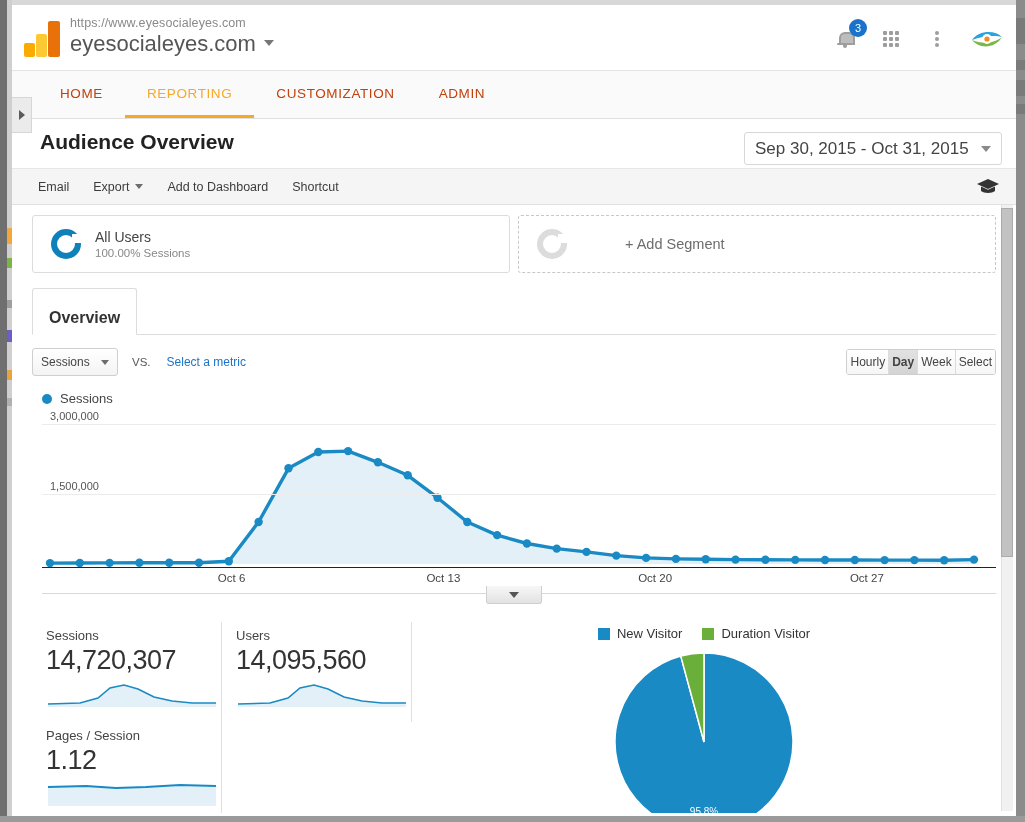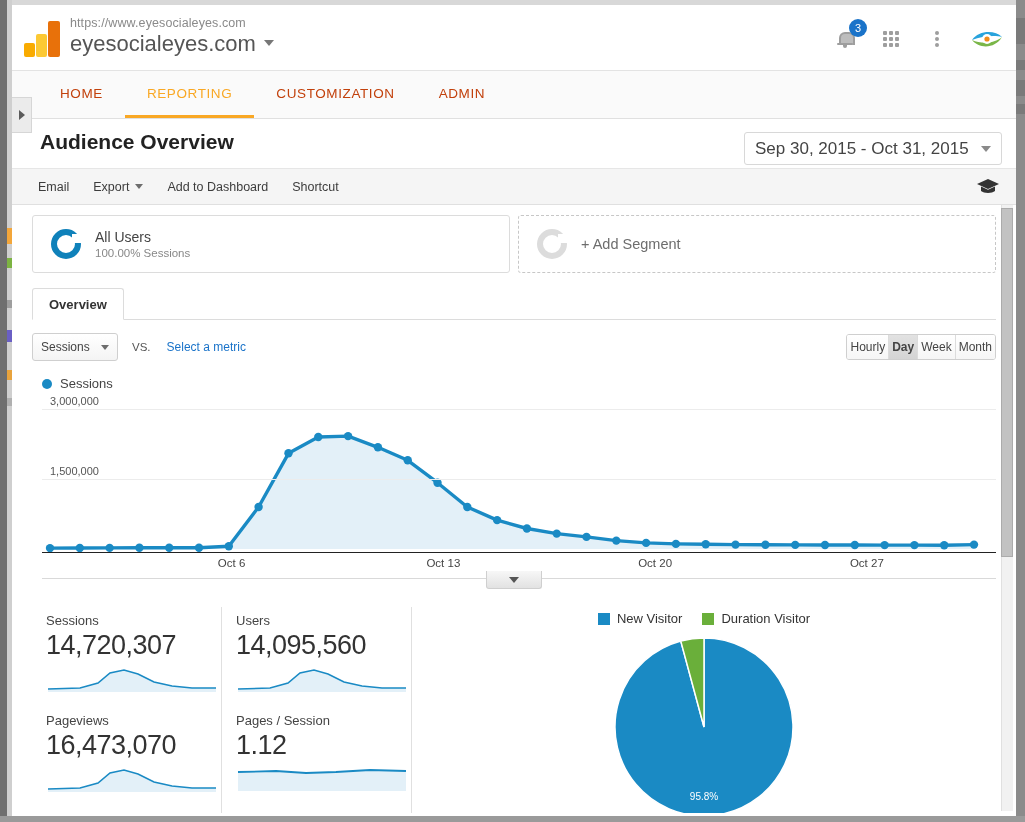--- a/index.html
+++ b/index.html
@@ -86,25 +86,25 @@
 
   
   .seg-wrap { display:flex; gap:8px; padding:10px 20px 0 20px; background:#fff; }
   .seg-box { flex:1; height:58px; border:1px solid #dcdcdc; border-radius:3px; display:flex; align-items:center; padding-left:18px; gap:14px; background:#fff; cursor:pointer; }
   .seg-box.dashed { border:1px dashed #c7c7c7; }
   .ring { width:30px; height:30px; border-radius:50%; border:6px solid #0f81ba; position:relative; }
   .ring:after { content:""; position:absolute; right:-6px; top:-1px; width:9px; height:9px; background:#fff; }
   .ring.gray { border-color:#dcdcdc; }
   .seg-title { font-size:14px; color:#444; }
   .seg-sub { font-size:11.5px; color:#888; margin-top:2px; }
-  .seg-add { font-size:14.5px; color:#6d6d6d; }
+  .seg-add { font-size:14.5px; color:#6d6d6d;margin-left:44px; }
 
   
   .tab-strip { margin:14px 20px 0 20px; border-bottom:1px solid #dcdcdc; display:flex; }
-  .ov-tab { padding:8px 16px 7px 16px; font-size:13px; font-weight:700; color:#333; border:1px solid #dcdcdc; border-bottom:1px solid #fff; border-radius:3px 3px 0 0; background:#fff; position:relative; top:1px; cursor:pointer; }
+  .ov-tab { padding:20px 16px 7px 16px; font-size:16px; font-weight:700; color:#333; border:1px solid #dcdcdc; border-bottom:1px solid #fff; border-radius:3px 3px 0 0; background:#fff; position:relative; top:1px; cursor:pointer; }
 
   
   .chart-panel { margin:0 20px; padding-top:12px; }
   .chart-ctl { display:flex; align-items:center; height:30px; }
   .metric-sel { height:28px; min-width:86px; border:1px solid #cfcfcf; border-radius:3px; background:linear-gradient(#fff,#f4f4f4); display:flex; align-items:center; justify-content:space-between; padding:0 8px; font-size:12px; color:#444; cursor:pointer; }
   .metric-sel .mini-caret { border-left:4px solid transparent; border-right:4px solid transparent; border-top:5px solid #6d6d6d; margin-left:10px; }
   .vs-label { font-size:11.5px; color:#555; margin-left:14px; }
   .pick-metric { font-size:12px; color:#1a73c9; margin-left:16px; cursor:pointer; }
   .gran { margin-left:auto; display:flex; border:1px solid #cfcfcf; border-radius:3px; overflow:hidden; }
   .gran div { padding:5px 3px; font-size:12px; color:#444; background:linear-gradient(#fff,#f6f6f6); border-right:1px solid #dcdcdc; cursor:pointer; }
@@ -277,21 +277,21 @@
         <div class="metric-sel">
           <span>Sessions</span>
           <i class="mini-caret"></i>
         </div>
         <div class="vs-label">VS.</div>
         <div class="pick-metric">Select a metric</div>
         <div class="gran">
           <div>Hourly</div>
           <div class="on">Day</div>
           <div>Week</div>
-          <div>Month</div>
+          <div>Select</div>
         </div>
       </div>
 
       <div class="legend-row">
         <span class="legend-dot"></span>
         <span class="legend-txt">Sessions</span>
       </div>
 
       <div class="plot">
         <div class="ylab" id="ylab0" style="top: 0px;">3,000,000</div>
@@ -367,30 +367,20 @@
           <div class="metric-cell last">
             <div class="m-label">Users</div>
             <div class="m-value">14,095,560</div>
             <div class="spark">
               <svg width="172" height="28" viewBox="0 0 172 28">
                   <path d="M2 24 L34 23 L52 18 L64 8 L78 5 L92 9 L108 17 L126 21 L146 23 L170 23 L170 27 L2 27 Z" fill="#e3f0f8"></path>
                   <path d="M2 24 L34 23 L52 18 L64 8 L78 5 L92 9 L108 17 L126 21 L146 23 L170 23" fill="none" stroke="#1a8ac4" stroke-width="1.6"></path>
                 </svg>
             </div>
           </div>
-          <div class="metric-cell">
-            <div class="m-label">Pageviews</div>
-            <div class="m-value">16,473,070</div>
-            <div class="spark">
-              <svg width="172" height="28" viewBox="0 0 172 28">
-                  <path d="M2 24 L34 23 L52 18 L64 8 L78 5 L92 9 L108 17 L126 21 L146 23 L170 23 L170 27 L2 27 Z" fill="#e3f0f8"></path>
-                  <path d="M2 24 L34 23 L52 18 L64 8 L78 5 L92 9 L108 17 L126 21 L146 23 L170 23" fill="none" stroke="#1a8ac4" stroke-width="1.6"></path>
-                </svg>
-            </div>
-          </div>
           <div class="metric-cell last">
             <div class="m-label">Pages / Session</div>
             <div class="m-value">1.12</div>
             <div class="spark">
               <svg width="172" height="28" viewBox="0 0 172 28">
                   <path d="M2 7 L40 6 L70 8 L100 7 L134 5 L170 6 L170 26 L2 26 Z" fill="#e3f0f8"></path>
                   <path d="M2 7 L40 6 L70 8 L100 7 L134 5 L170 6" fill="none" stroke="#1a8ac4" stroke-width="1.8"></path>
                 </svg>
             </div>
           </div>

